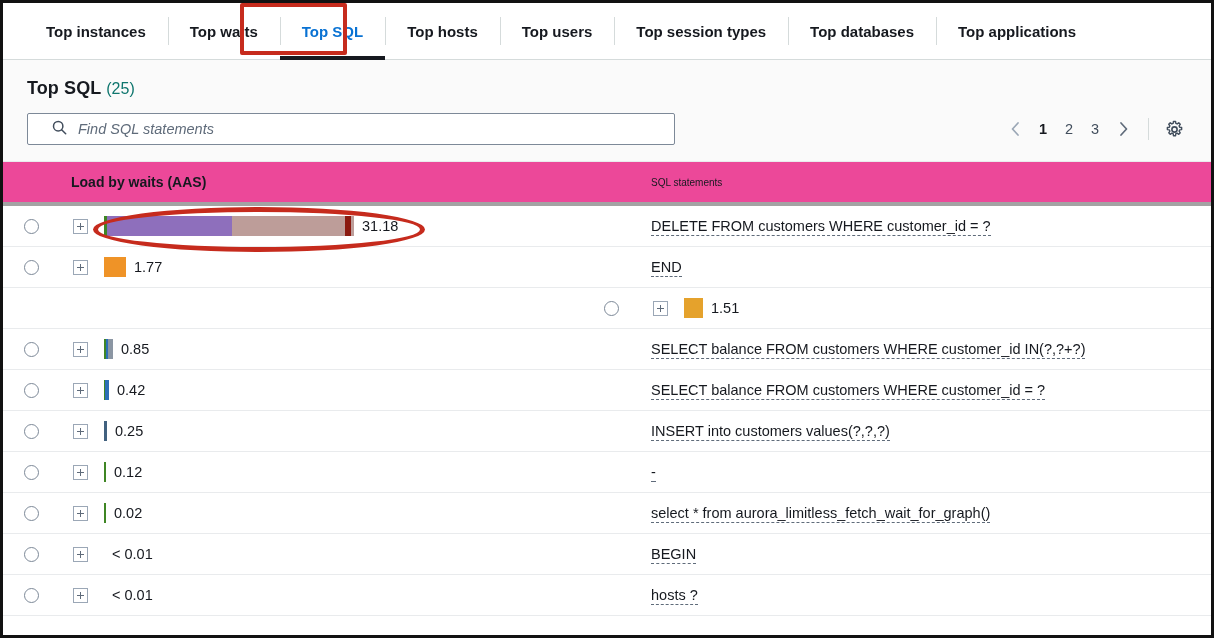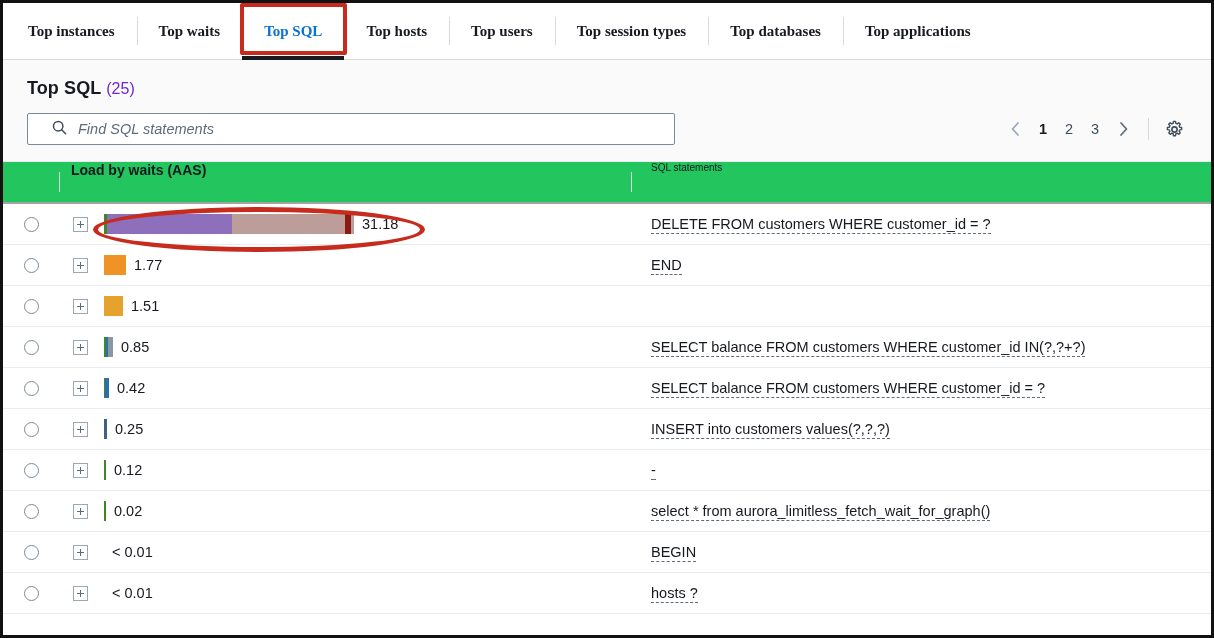--- a/index.html
+++ b/index.html
@@ -23,22 +23,21 @@
   }
 
   
   .tabbar {
     position: relative;
     display: flex;
     align-items: stretch;
     height: 56px;
     background: #ffffff;
     border-bottom: 1px solid #d5dbdb;
-    padding-left: 3px;
-    font-family: Liberation Serif, serif;
+    padding-left: 21px;
   }
   .tab {
     position: relative;
     display: flex;
     align-items: center;
     justify-content: center;
     padding: 0 22px;
     font-size: 15px;
     color: #16191f;
     font-weight: 700;
@@ -88,21 +87,21 @@
     background: #fafafa;
   }
   .panel-title {
     font-size: 18px;
     font-weight: 700;
     color: #16191f;
     letter-spacing: .1px;
   }
   .panel-title .count {
     font-weight: 400;
-    color: #6d28d9;
+    color: #0f766e;
     font-size: 16px;
   }
 
   .controls-row {
     display: flex;
     align-items: center;
     padding: 14px 24px 16px 24px;
     background: #fafafa;
   }
   .search-box {
@@ -162,24 +161,25 @@
     cursor: pointer;
     color: #414d5c;
   }
 
   
   .table {
     background: #ffffff;
   }
   .thead {
     display: flex;
+    align-items: center;
     height: 40px;
-    background: #22c55e;
+    background: #ec4899;
     border-top: 1px solid #e9ebed;
-    border-bottom: 2px solid #a3a3a3;
+    border-bottom: 4px solid #a3a3a3;
   }
   .th-sel { width: 56px; flex: none; }
   .th-load {
     flex: 0 0 572px;
     position: relative;
     font-size: 14px; font-weight: 700; color: #16191f;
     padding-left: 12px;
     box-sizing: border-box;
   }
   .th-load::before {
@@ -199,20 +199,21 @@
     position: absolute; left: 0; top: 10px; bottom: 10px;
     width: 1px; background: #d5dbdb;
   }
 
   .row {
     display: flex;
     align-items: center;
     height: 41px;
     border-bottom: 1px solid #e9ebed;
     box-sizing: border-box;
+    justify-content: flex-end;
   }
   .cell-sel {
     width: 56px; flex: none;
     display: flex; align-items: center; justify-content: center;
   }
   .radio {
     width: 15px; height: 15px;
     border: 1.5px solid #7d8998;
     border-radius: 50%;
     background: #fff;

